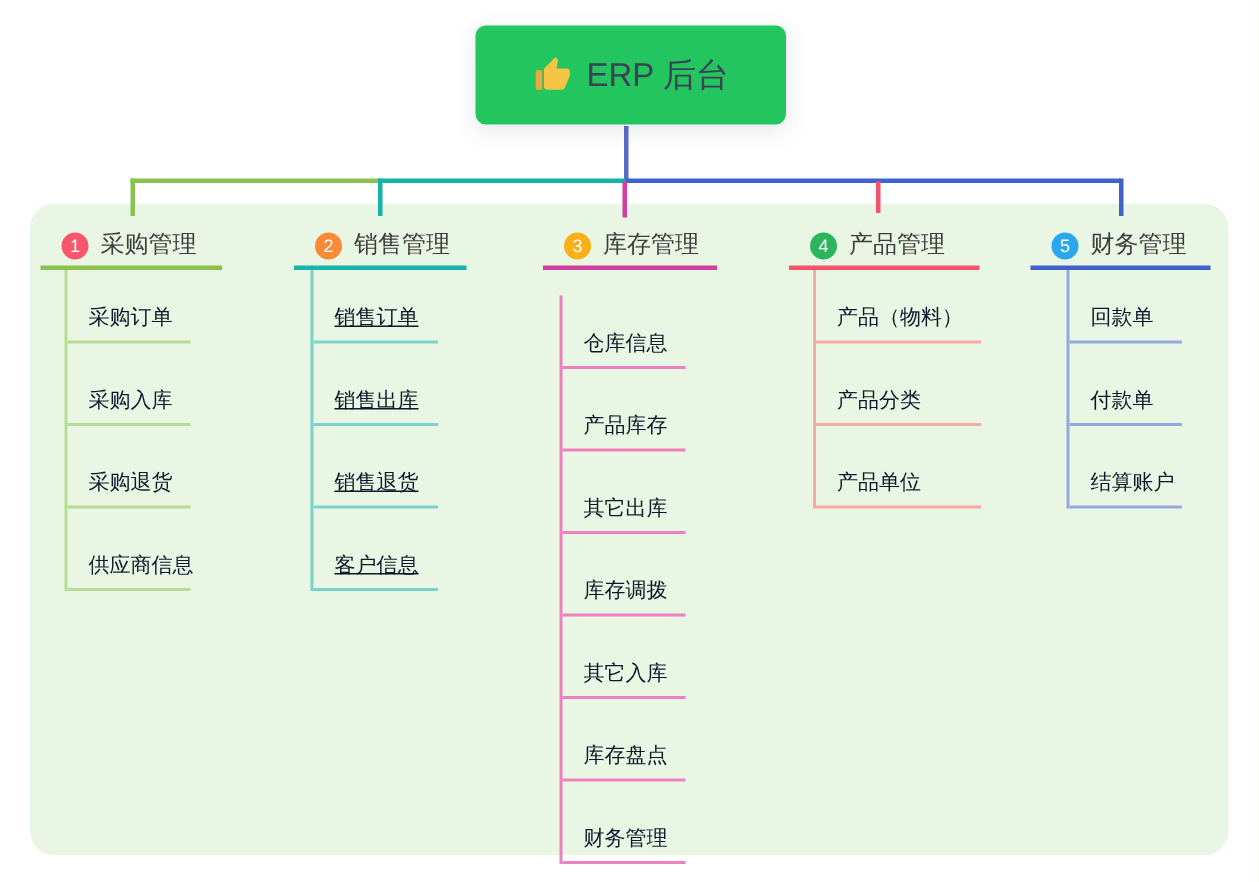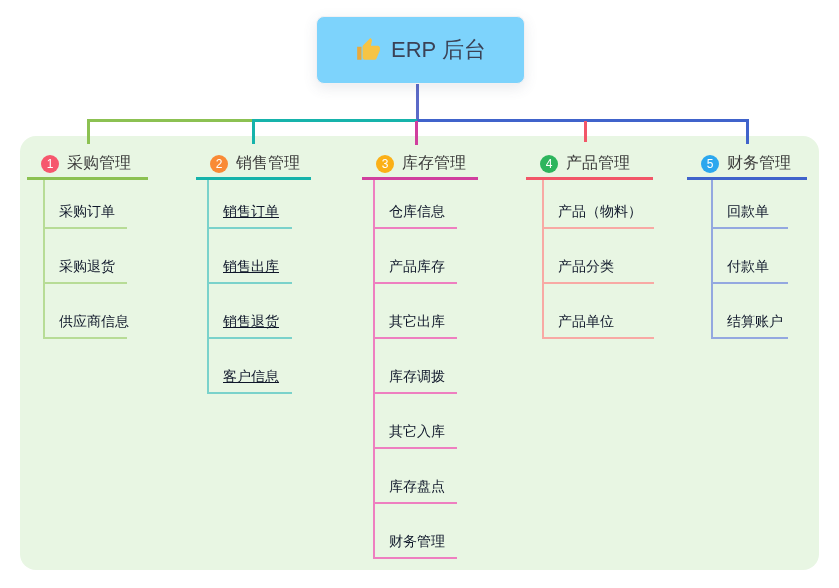--- a/index.html
+++ b/index.html
@@ -11,21 +11,21 @@
     color:#3c3c3c;
   }
   
   .panel{
     position:absolute;left:20px;top:136px;width:799px;height:434px;
     background:#e8f6e3;border-radius:16px;
   }
   
   .root-card{
     position:absolute;left:316px;top:16px;width:207px;height:66px;
-    background:#7dd3fc;border:1px solid #f1f1f3;border-radius:8px;
+    background:#22c55e;border:1px solid #f1f1f3;border-radius:8px;
     box-shadow:0 4px 14px rgba(70,80,110,.12);
     display:flex;align-items:center;justify-content:center;gap:10px;
     font-size:22px;color:#3b4256;z-index:3;
   }
   .root-card .ticon{width:26px;height:26px;display:block;}
   
   .cline{position:absolute;z-index:2;}
   .root-drop{left:416px;top:82px;width:3px;height:39px;background:#5b6ac8;}
   .bus1{left:87px;top:119px;width:166px;height:3px;background:#8cc152;}
   .bus2{left:253px;top:119px;width:164px;height:3px;background:#16b3ab;}
@@ -48,21 +48,21 @@
     font-size:16px;color:#3c3c3c;cursor:pointer;
   }
   .badge{
     width:18px;height:18px;border-radius:50%;flex:0 0 18px;
     background:var(--badge);color:#fff;font-size:12px;line-height:18px;
     display:flex;align-items:center;justify-content:center;
   }
   .children{border-left:2px solid var(--lc);}
   .b1 .children{margin-left:16px;}
   .b2 .children{margin-left:11px;}
-  .b3 .children{margin-left:11px;}
+  .b3 .children{margin-left:11px;margin-top:17px;}
   .b4 .children{margin-left:16px;}
   .b5 .children{margin-left:24px;}
   .child{
     box-sizing:border-box;height:55px;
     display:flex;align-items:flex-end;
     padding:0 0 6px 14px;border-bottom:2px solid var(--lc);
     font-size:14px;color:#0f172a;white-space:nowrap;cursor:pointer;
   }
   .child:first-child{height:49px;}
   .b1 .child{width:82px;}
@@ -94,20 +94,21 @@
 <div class="cline drop4"></div>
 <div class="cline drop5"></div>
 
 <div class="branch b1">
   <div class="branch-header">
     <span class="badge">1</span>
     <span>采购管理</span>
   </div>
   <div class="children">
     <div class="child">采购订单</div>
+    <div class="child">采购入库</div>
     <div class="child">采购退货</div>
     <div class="child">供应商信息</div>
   </div>
 </div>
 
 <div class="branch b2">
   <div class="branch-header">
     <span class="badge">2</span>
     <span>销售管理</span>
   </div>

